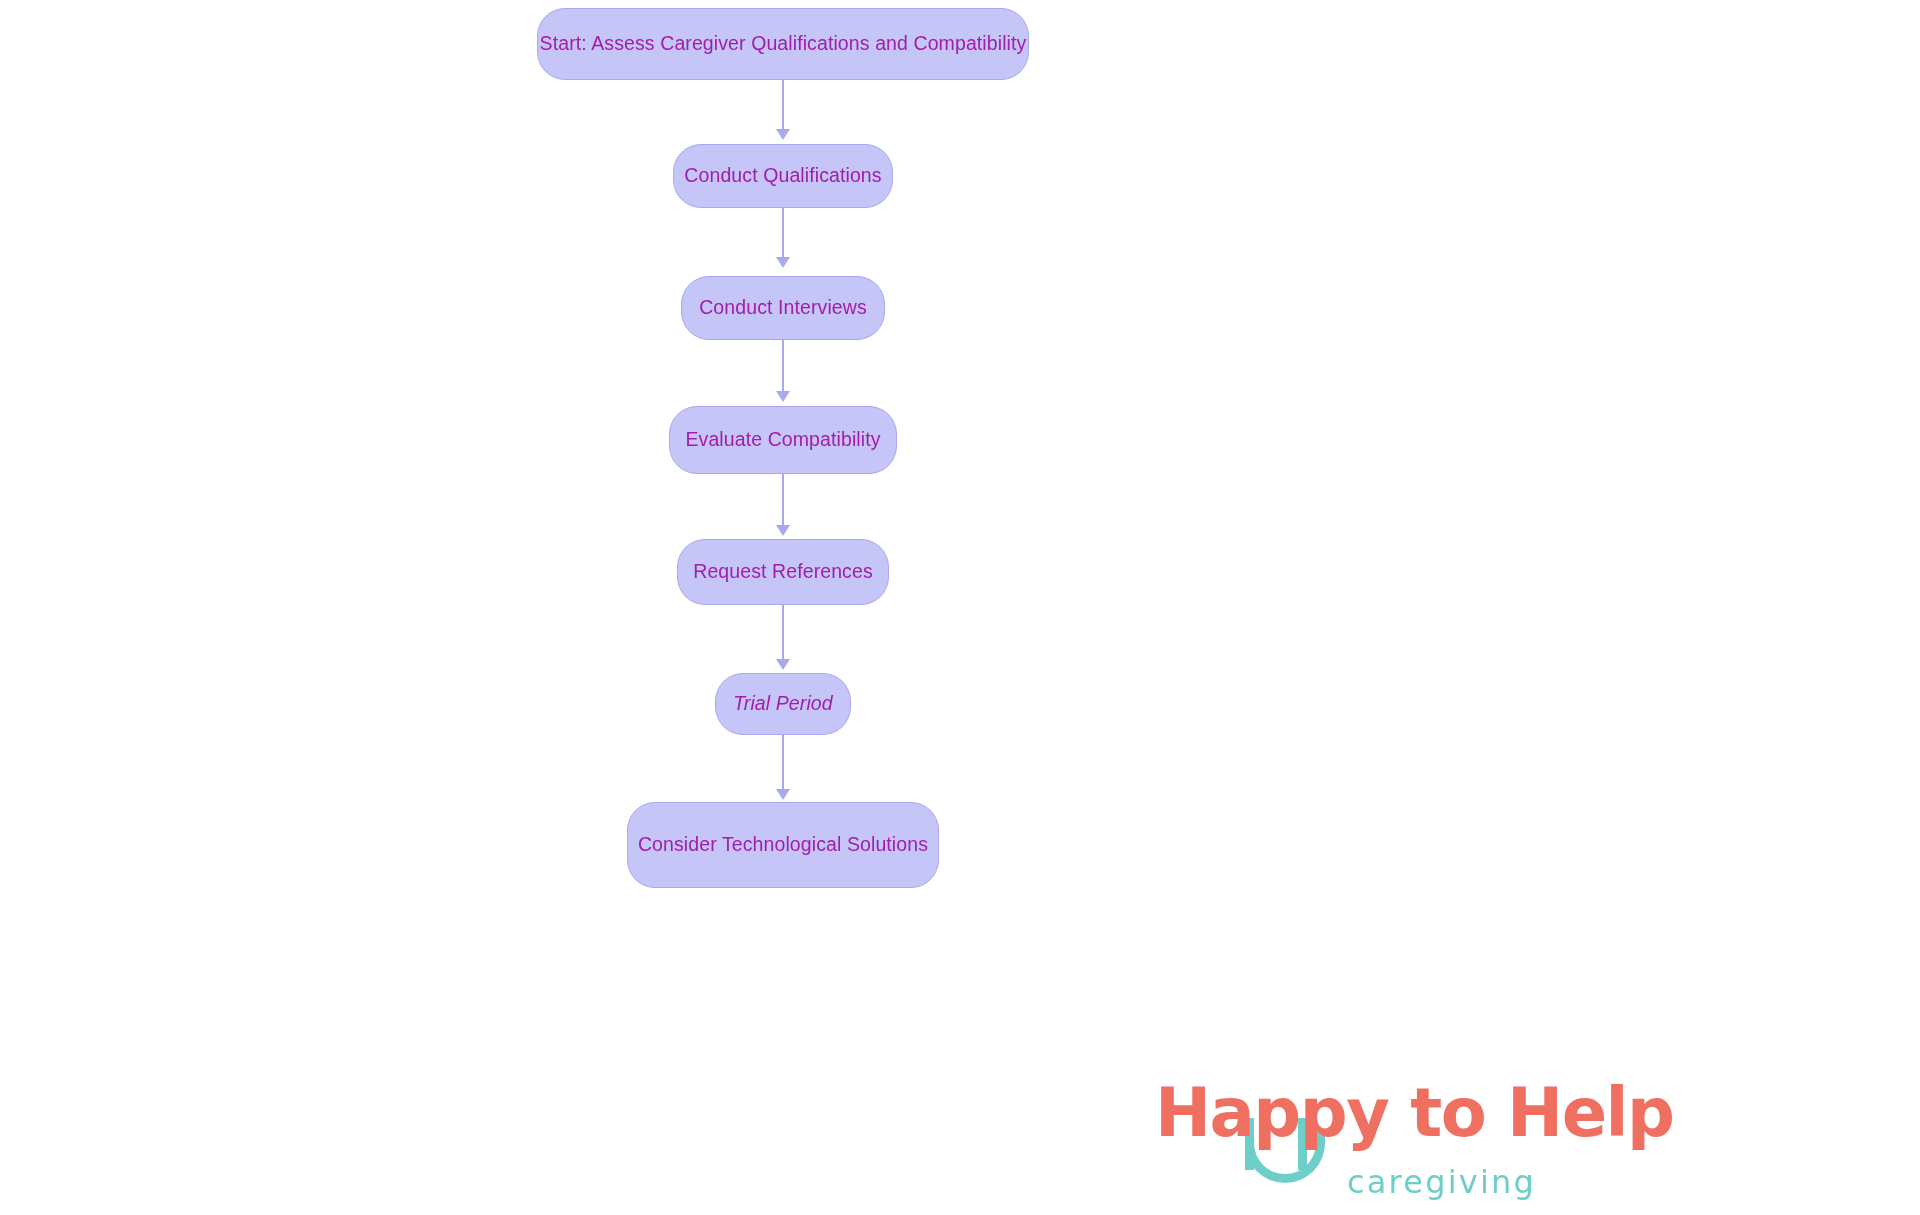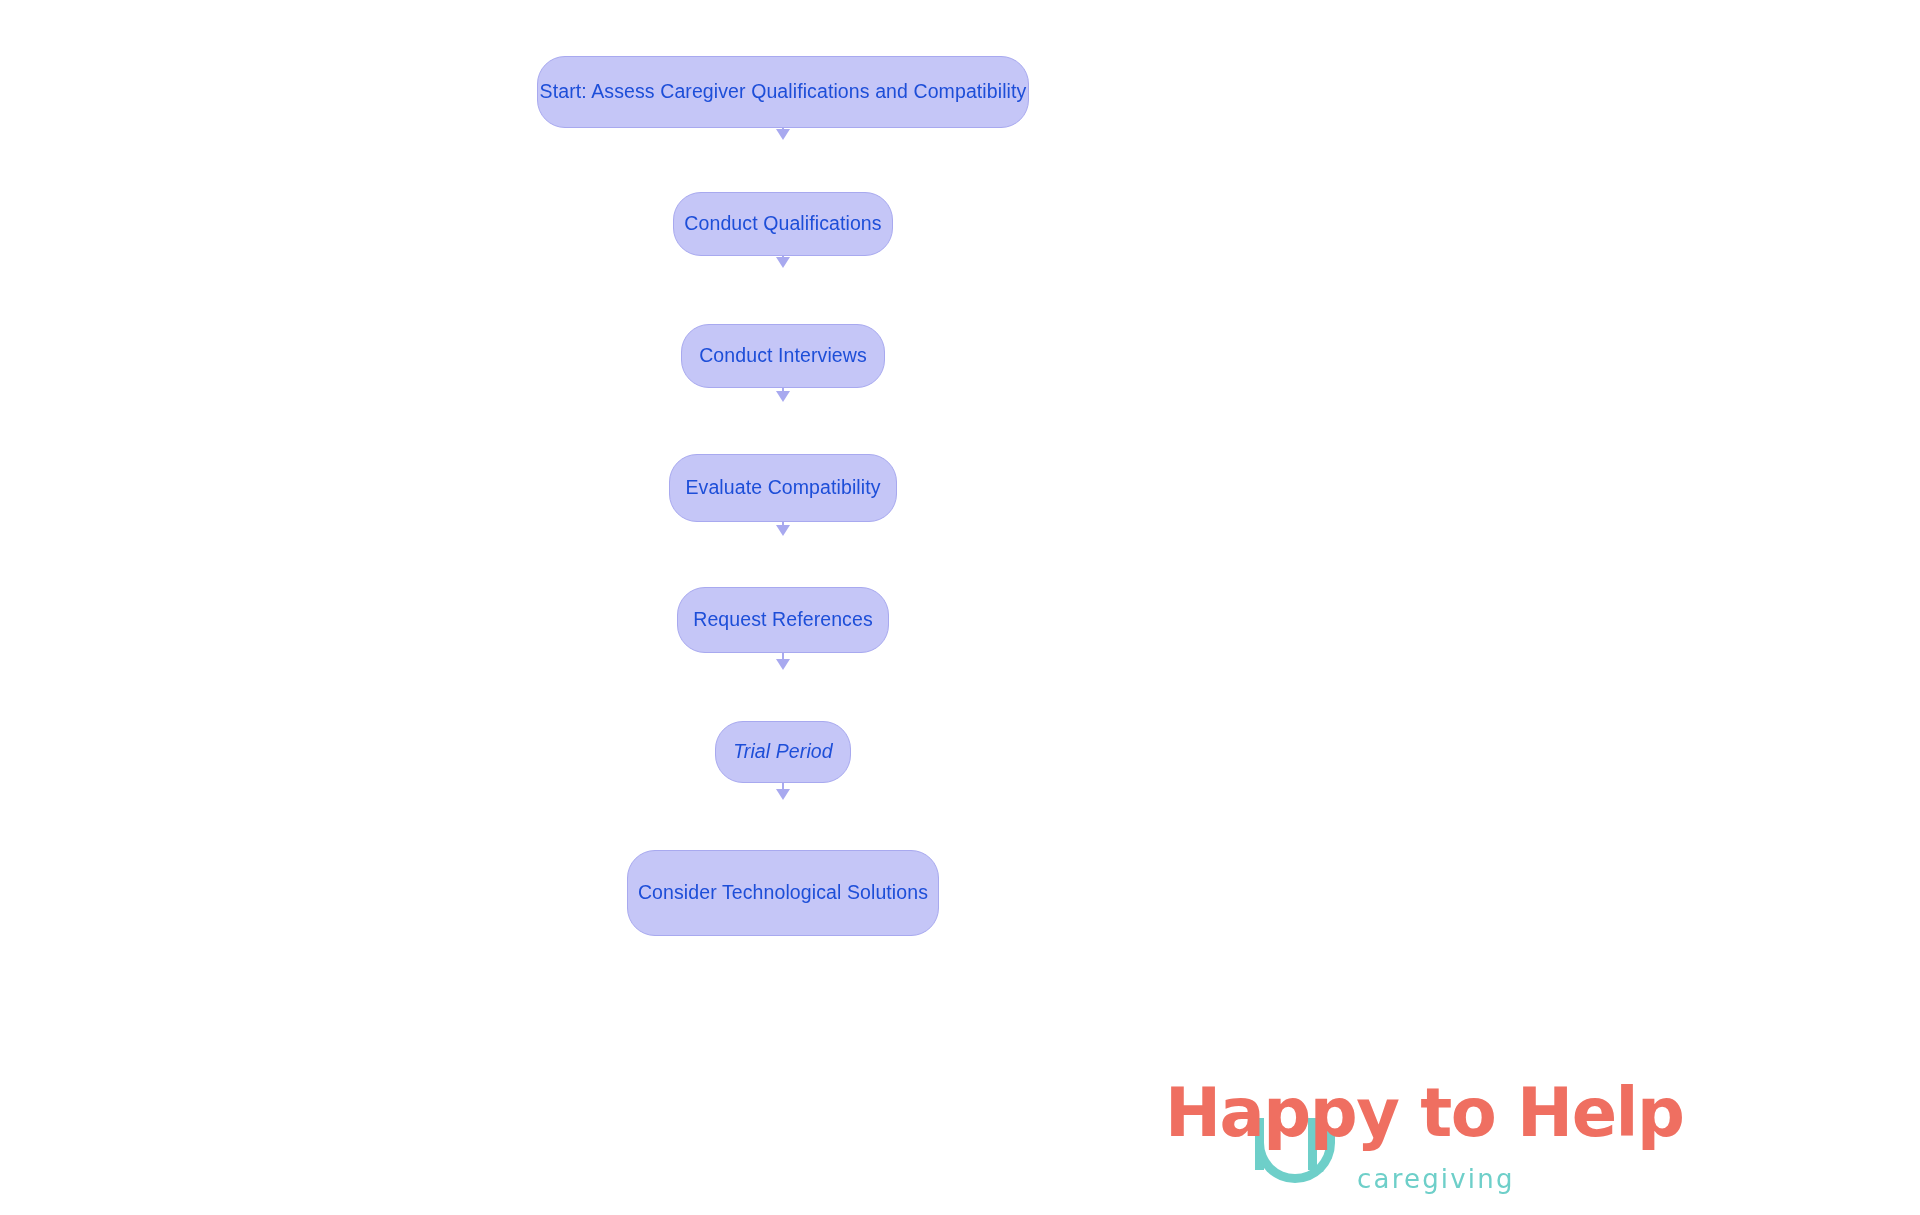--- a/index.html
+++ b/index.html
@@ -23,31 +23,30 @@
     height: 1215px;
   }
 
   
   .flow-node {
     position: absolute;
     box-sizing: border-box;
     background: #c5c6f7;
     border: 1.6px solid #a8a9ef;
     border-radius: 28px;
-    color: #1d4ed8;
+    color: #a21caf;
     display: flex;
     align-items: center;
     justify-content: center;
     font-size: 19.5px;
     font-family: "Liberation Sans", sans-serif;
     font-weight: 400;
     letter-spacing: 0.1px;
     white-space: nowrap;
     transform: translateX(-50%);
-    margin-top: 48px;
   }
 
   .node-label {
     display: block;
     line-height: 1;
   }
 
   
   .connector {
     position: absolute;
@@ -74,21 +73,20 @@
     border-top: 11px solid #a8a9ef;
   }
 
   
   #brand-logo {
     position: absolute;
     left: 1155px;
     top: 1080px;
     width: 410px;
     height: 120px;
-    margin-left: 10px;
   }
   .logo-wordmark {
     position: absolute;
     left: 0;
     top: 0;
     font-family: "DejaVu Sans", sans-serif;
     font-weight: bold;
     font-size: 67px;
     letter-spacing: -1.5px;
     color: #ef6f61;
@@ -112,21 +110,21 @@
     background: #6ecfc9;
     top: 38px;
   }
   .logo-stem-a { left: 90px; }
   .logo-stem-b { left: 143px; }
   .logo-sub {
     position: absolute;
     left: 192px;
     top: 86px;
     font-family: "DejaVu Sans", sans-serif;
-    font-size: 26px;
+    font-size: 32px;
     letter-spacing: 2.2px;
     color: #6ecfc9;
     line-height: 1;
     white-space: nowrap;
   }
 </style>
 </head>
 <body>
 
 <div id="flow-canvas">

